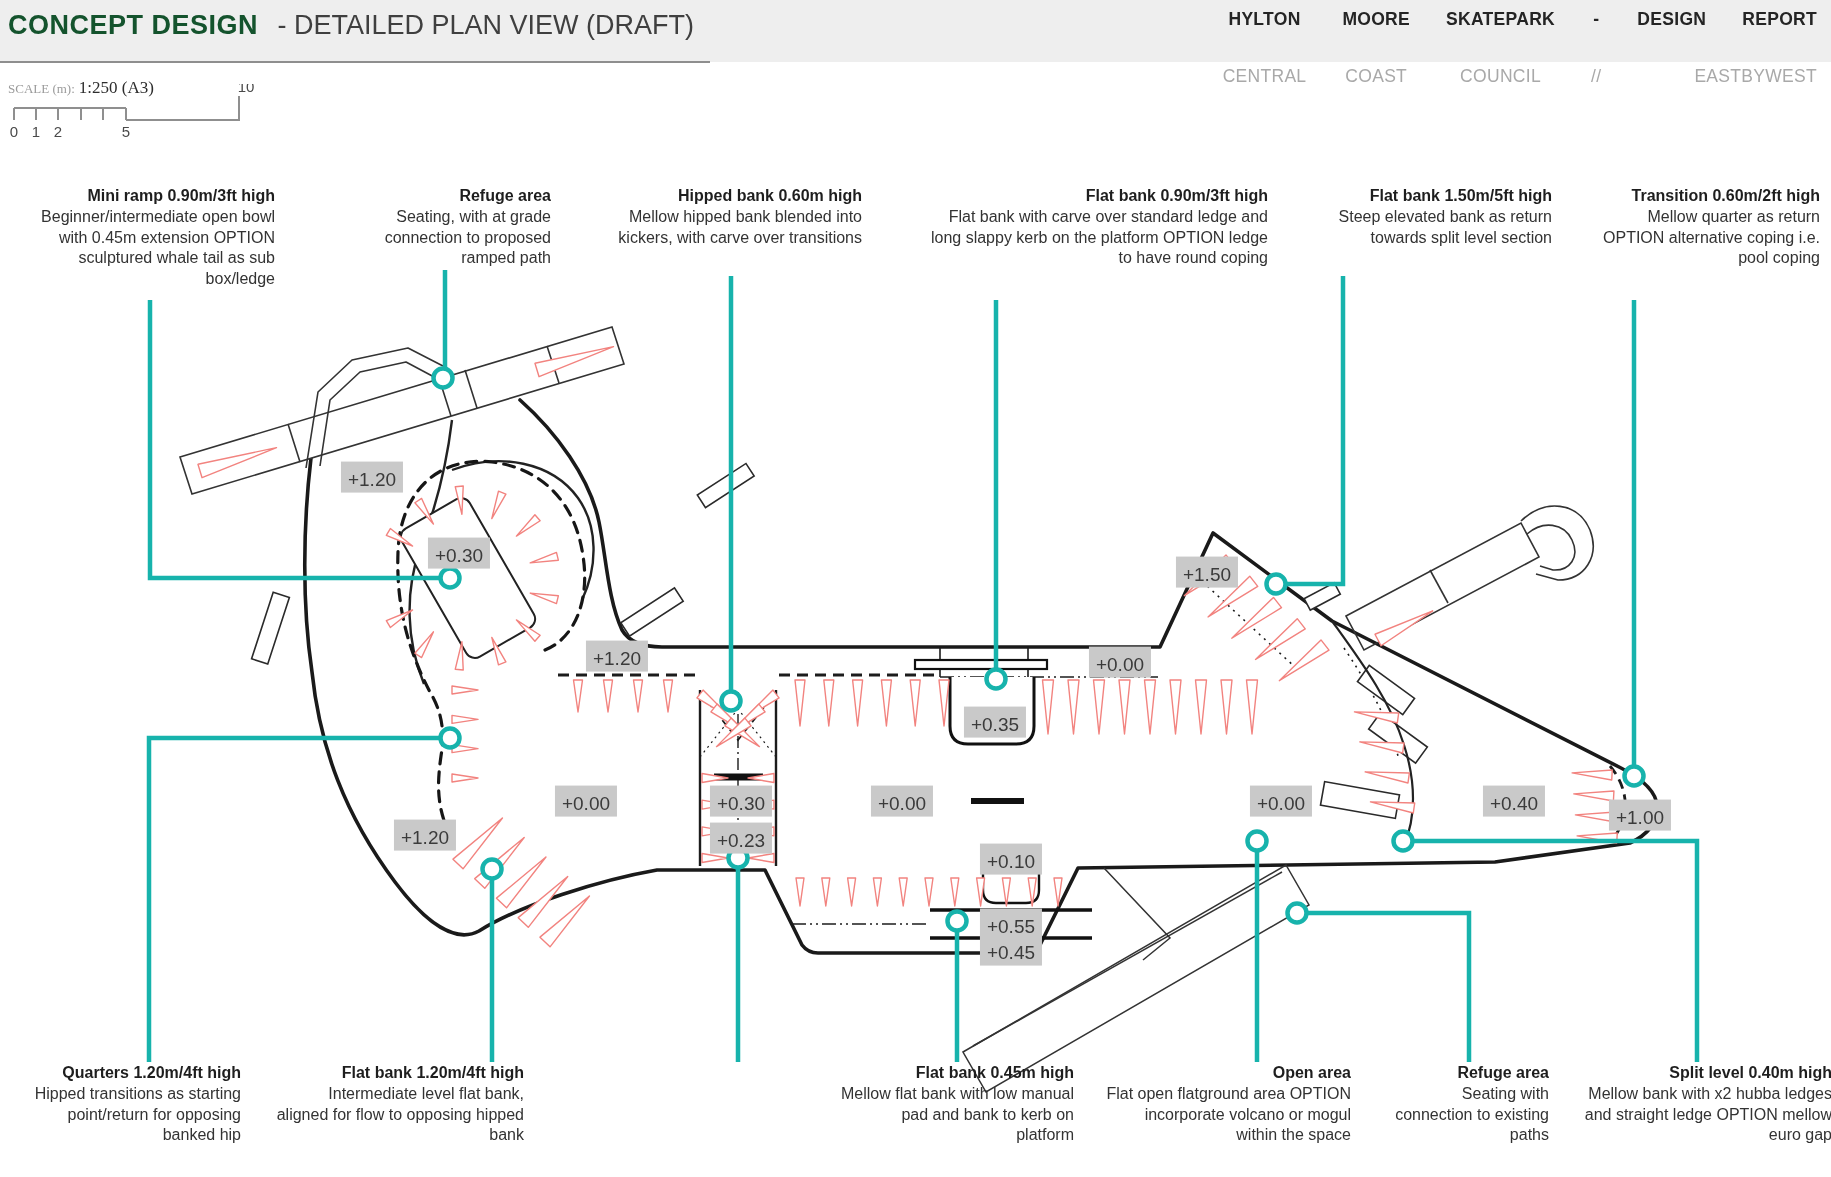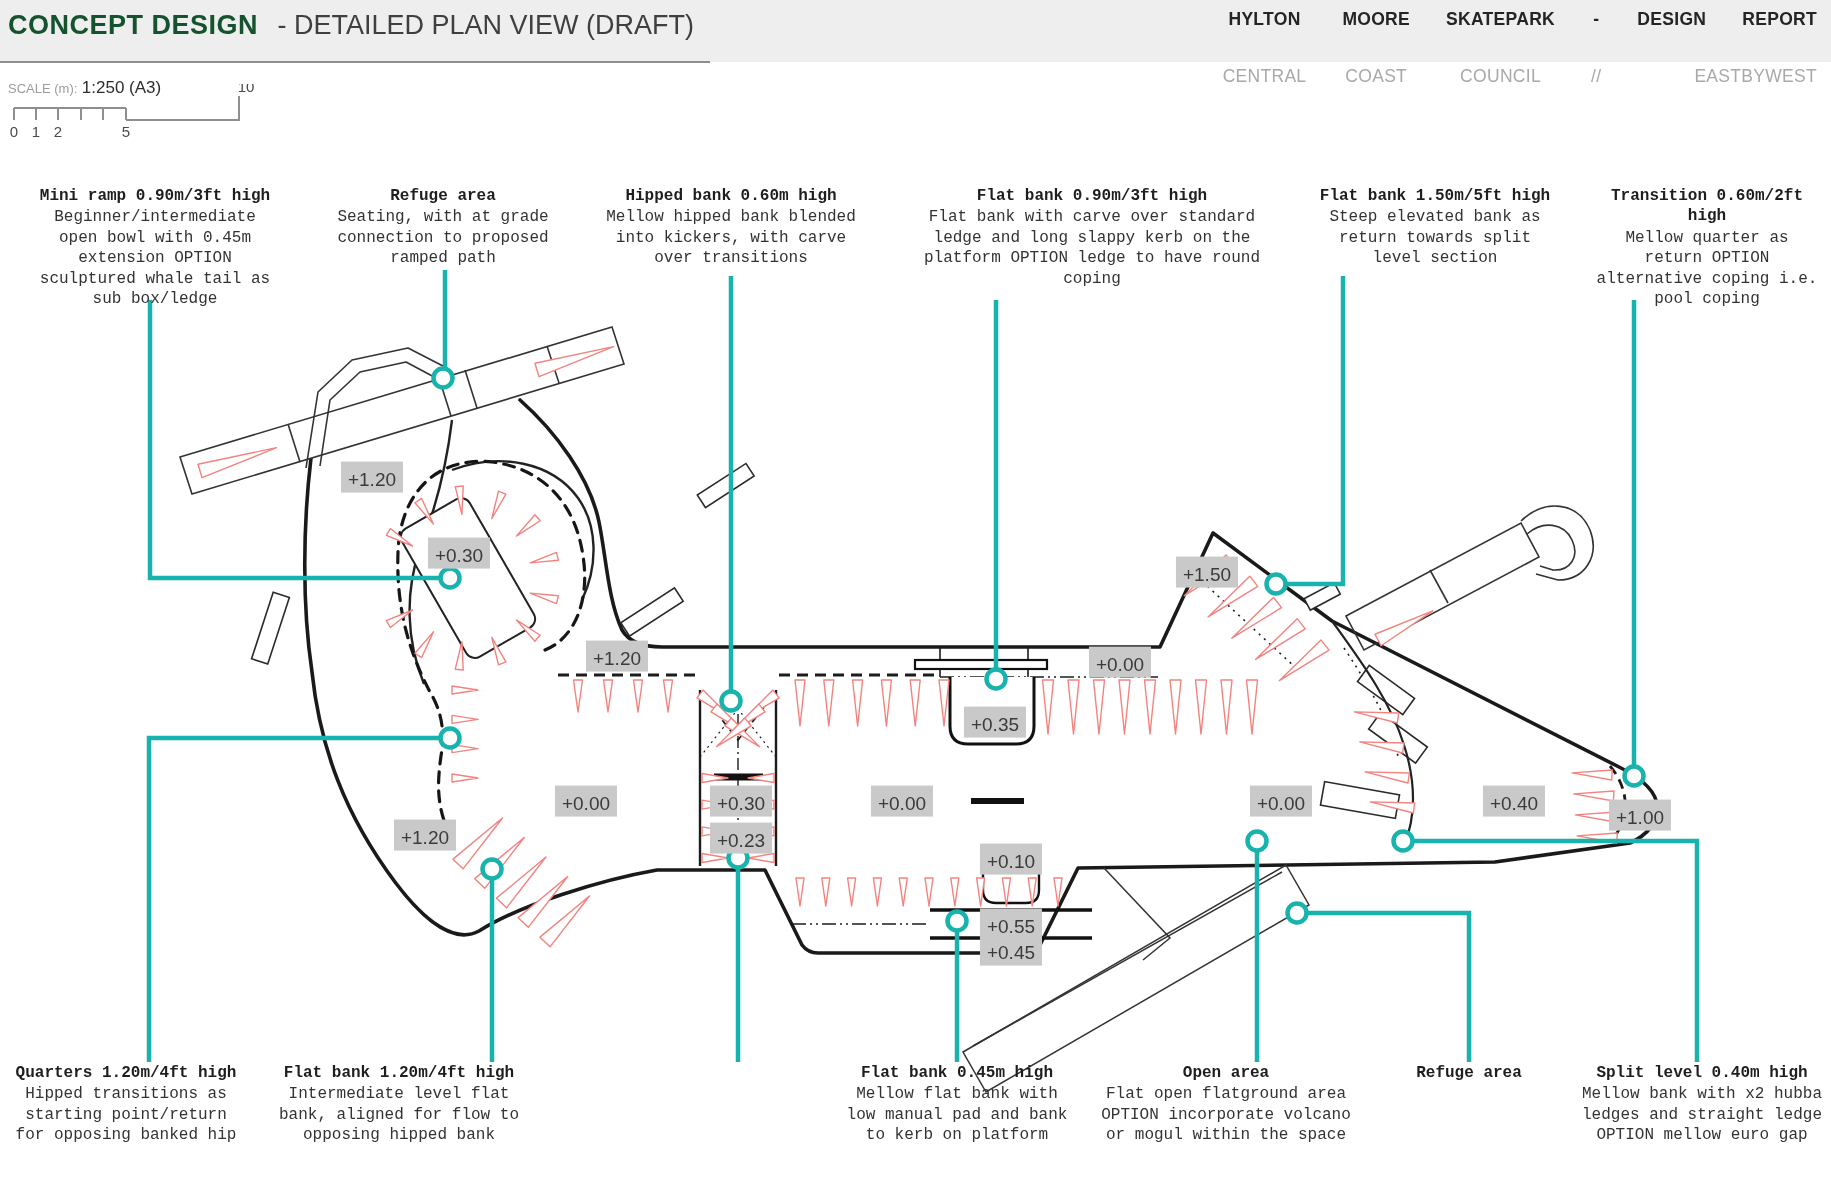--- a/index.html
+++ b/index.html
@@ -12,30 +12,30 @@
   .title-main{font-weight:bold;color:#14532d;letter-spacing:.5px;}
   .title-sub{font-weight:normal;color:#3f3f3f;margin-left:12px;}
   .title-rule{position:absolute;left:0;top:61px;width:710px;border-bottom:2px solid #8e8e8e;}
   .brand{position:absolute;right:14px;top:9px;display:grid;
          grid-template-columns:repeat(6,auto);column-gap:38px;row-gap:4px;
          font-size:17.5px;text-align:center;gap:36px;}
   .brand .r1{color:#242424;font-weight:bold;letter-spacing:.3px;}
   .brand .r2{color:#a9a9a9;letter-spacing:.3px;}
   .brand .east{grid-column:5 / 7;justify-self:end;}
   
-  .scale-text{position:absolute;left:8px;top:78px;white-space:nowrap;}
+  .scale-text{position:absolute;left:8px;top:78px;white-space:nowrap;font-family:Liberation Serif, serif;}
   .scale-label{font-size:13px;color:#9b9b9b;}
   .scale-value{font-size:17px;color:#2d2d2d;}
   .scale-svg{position:absolute;left:0;top:84px;}
   
   svg.plan{position:absolute;left:0;top:0;}
   .elev{position:absolute;transform:translate(-50%,-50%);background:#c9c9c9;color:#3b3b3b;
         font-size:19px;line-height:1.15;padding:7px 7px 2px;white-space:nowrap;}
   
-  .anno{position:absolute;text-align:center;font-size:16px;line-height:1.28;color:#333;font-family:Liberation Mono, monospace;}
+  .anno{position:absolute;text-align:right;font-size:16px;line-height:1.28;color:#333;}
   .anno h4{margin:0 0 1px 0;font-size:16px;font-weight:bold;color:#1e1e1e;}
   .anno p{margin:0;}
 </style>
 </head>
 <body>
 
 <div class="stage">
 
   <div class="header-bar"></div>
   <div class="title-wrap">
@@ -334,19 +334,20 @@
   <div class="anno" style="left:840px;top:1063px;width:234px">
     <h4>Flat bank 0.45m high</h4>
     <p>Mellow flat bank with low manual pad and bank to kerb on platform</p>
   </div>
   <div class="anno" style="left:1101px;top:1063px;width:250px">
     <h4>Open area</h4>
     <p>Flat open flatground area OPTION incorporate volcano or mogul within the space</p>
   </div>
   <div class="anno" style="left:1389px;top:1063px;width:160px">
     <h4>Refuge area</h4>
+    <p>Seating with connection to existing paths</p>
   </div>
   <div class="anno" style="left:1572px;top:1063px;width:260px">
     <h4>Split level 0.40m high</h4>
     <p>Mellow bank with x2 hubba ledges and straight ledge OPTION mellow euro gap</p>
   </div>
 
 </div>
 
 </body></html>

